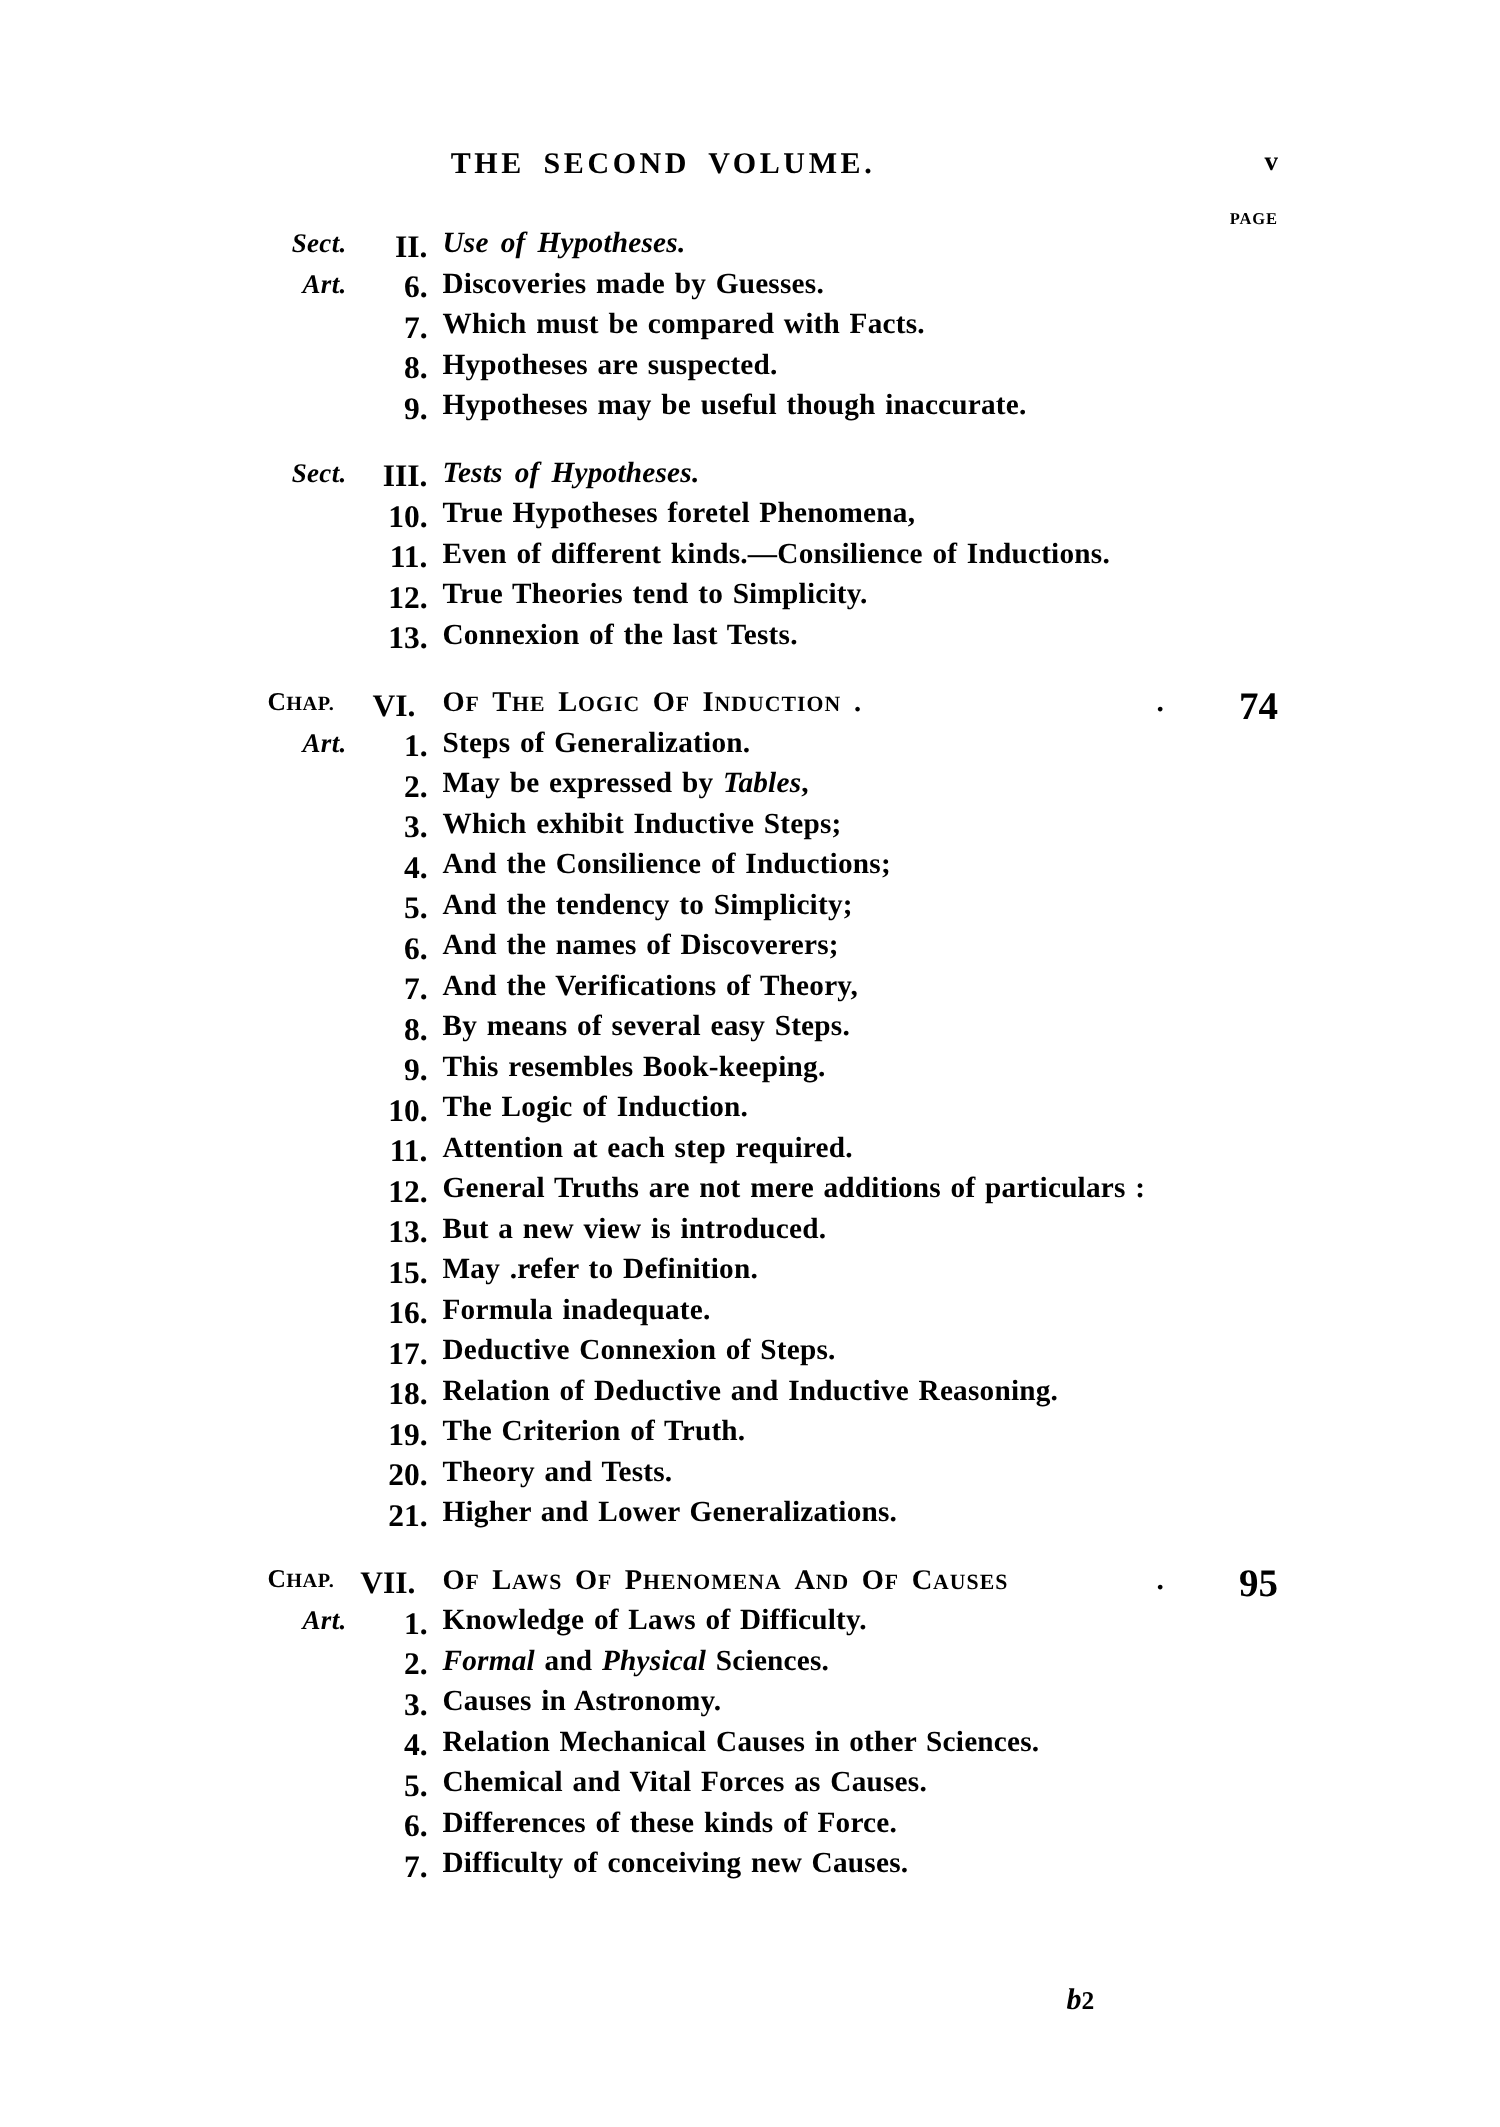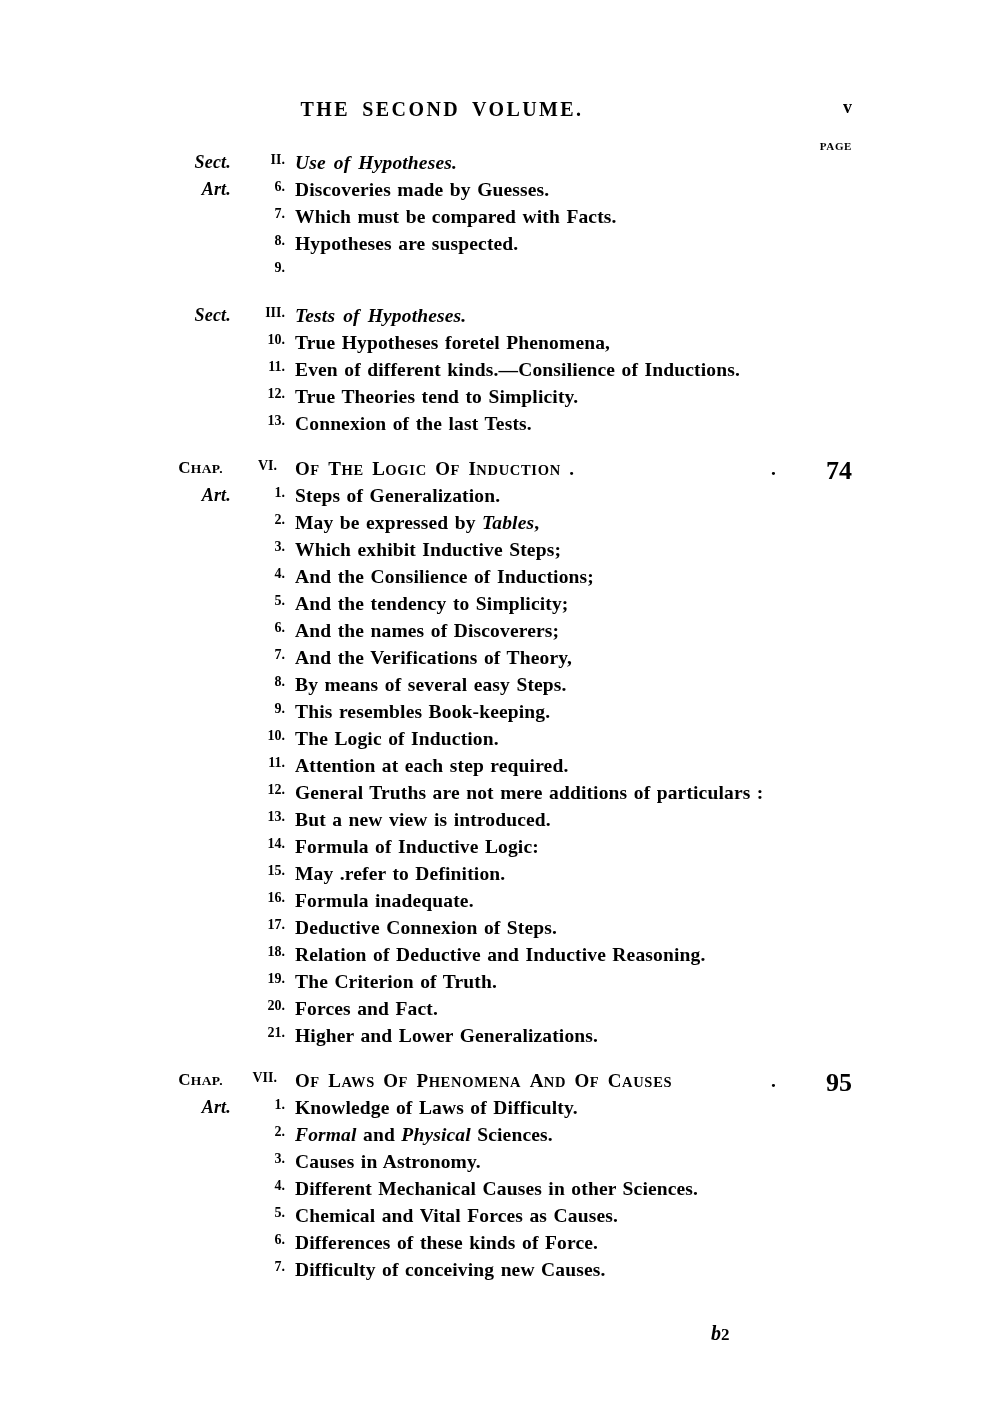--- a/index.html
+++ b/index.html
@@ -90,21 +90,21 @@
     letter-spacing: 0.4px;
   }
 
   
   .col-num {
     position: absolute;
     width: 70px;
     text-align: right;
     top: 0;
     font-weight: bold;
-    font-size: 14px;
+    font-size: 21px;
   }
   .line.sect .col-num { left: 215px; }
   .line.art  .col-num { left: 215px; }
   .line.item .col-num { left: 215px; }
   .line.chap .col-num { left: 207px; }
 
   
   .col-text {
     position: absolute;
     left: 295px;
@@ -197,20 +197,21 @@
         <div class="line item">
           <span class="col-num">7.</span>
           <span class="col-text">Which must be compared with Facts.</span>
         </div>
         <div class="line item">
           <span class="col-num">8.</span>
           <span class="col-text">Hypotheses are suspected.</span>
         </div>
         <div class="line item">
           <span class="col-num">9.</span>
+          <span class="col-text">Hypotheses may be useful though inaccurate.</span>
         </div>
       </div>
       <div class="block gap-before">
         <div class="line sect">
           <span class="col-kind">Sect.</span>
           <span class="col-num">III.</span>
           <span class="col-text title">Tests of Hypotheses.</span>
         </div>
         <div class="line item">
           <span class="col-num">10.</span>
@@ -284,24 +285,20 @@
         </div>
         <div class="line item">
           <span class="col-num">12.</span>
           <span class="col-text">General Truths are not mere additions of particulars :</span>
         </div>
         <div class="line item">
           <span class="col-num">13.</span>
           <span class="col-text">But a new view is introduced.</span>
         </div>
         <div class="line item">
-          <span class="col-num">14.</span>
-          <span class="col-text">Formula of Inductive Logic:</span>
-        </div>
-        <div class="line item">
           <span class="col-num">15.</span>
           <span class="col-text">May .refer to Definition.</span>
         </div>
         <div class="line item">
           <span class="col-num">16.</span>
           <span class="col-text">Formula inadequate.</span>
         </div>
         <div class="line item">
           <span class="col-num">17.</span>
           <span class="col-text">Deductive Connexion of Steps.</span>
@@ -309,21 +306,21 @@
         <div class="line item">
           <span class="col-num">18.</span>
           <span class="col-text">Relation of Deductive and Inductive Reasoning.</span>
         </div>
         <div class="line item">
           <span class="col-num">19.</span>
           <span class="col-text">The Criterion of Truth.</span>
         </div>
         <div class="line item">
           <span class="col-num">20.</span>
-          <span class="col-text">Forces and Fact.</span>
+          <span class="col-text">Theory and Tests.</span>
         </div>
         <div class="line item">
           <span class="col-num">21.</span>
           <span class="col-text">Higher and Lower Generalizations.</span>
         </div>
       </div>
       <div class="block gap-before">
         <div class="line chap">
           <span class="col-kind chap-kind"><span class="cap">C</span><span class="sc">HAP.</span></span>
           <span class="col-num">VII.</span>
@@ -339,21 +336,21 @@
         <div class="line item">
           <span class="col-num">2.</span>
           <span class="col-text"><em class="it">Formal</em> and <em class="it">Physical</em> Sciences.</span>
         </div>
         <div class="line item">
           <span class="col-num">3.</span>
           <span class="col-text">Causes in Astronomy.</span>
         </div>
         <div class="line item">
           <span class="col-num">4.</span>
-          <span class="col-text">Different Mechanical Causes in other Sciences.</span>
+          <span class="col-text">Relation Mechanical Causes in other Sciences.</span>
         </div>
         <div class="line item">
           <span class="col-num">5.</span>
           <span class="col-text">Chemical and Vital Forces as Causes.</span>
         </div>
         <div class="line item">
           <span class="col-num">6.</span>
           <span class="col-text">Differences of these kinds of Force.</span>
         </div>
         <div class="line item">

